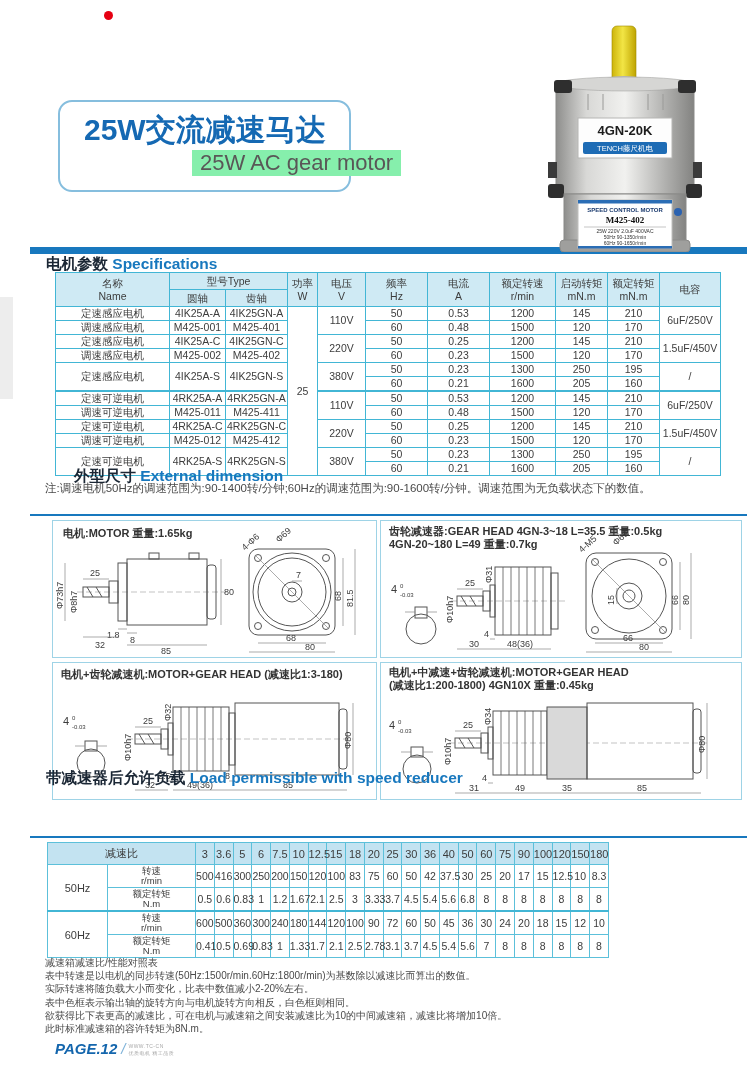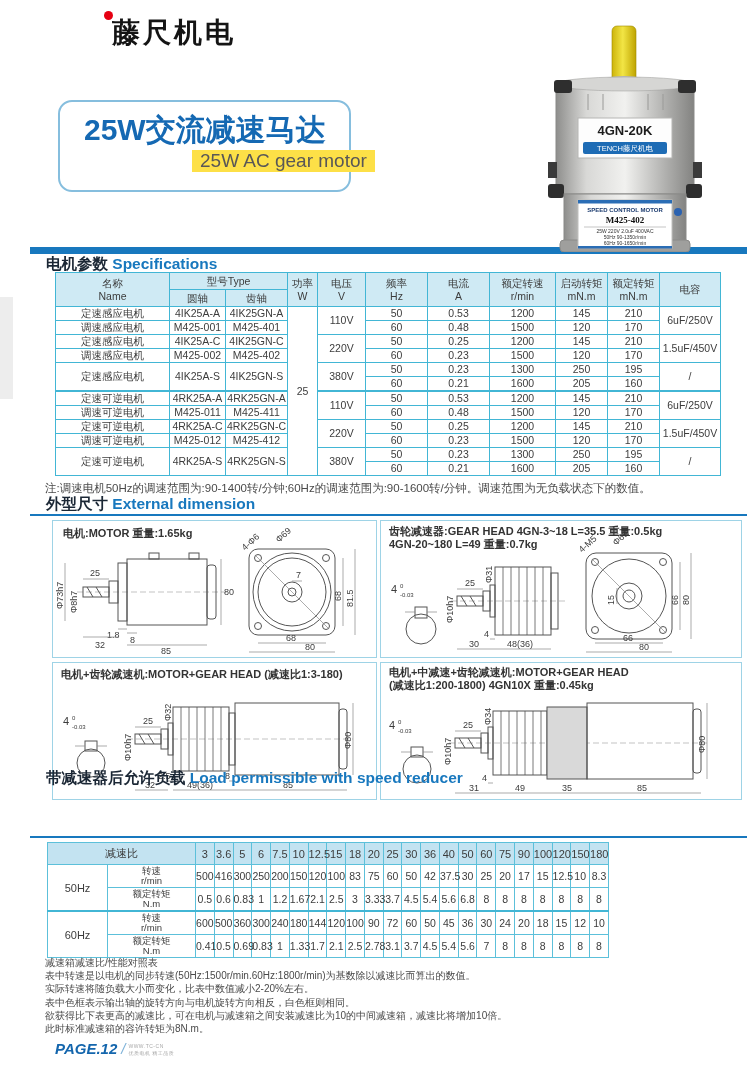--- a/index.html
+++ b/index.html
@@ -9,21 +9,21 @@
   
   .logo{position:absolute;left:40px;top:10px;}
   .logo-text{font-size:38px;font-weight:900;letter-spacing:5px;color:#141414;line-height:1;}
   .logo-dot{position:absolute;left:64px;top:1px;width:9px;height:9px;border-radius:50%;background:#e60012;}
   .logo-cn{font-size:28px;font-weight:bold;color:#141414;letter-spacing:3px;margin:4px 0 0 72px;}
 
   
   .title-box{position:absolute;left:58px;top:100px;width:289px;height:88px;
              border:2px solid #86bede;border-radius:14px;}
   .title-cn{position:absolute;left:24px;top:8px;font-size:30px;font-weight:bold;color:#1569b3;white-space:nowrap;}
-  .title-en{position:absolute;left:132px;top:48px;font-size:19px;color:#595757;background:#fde047;
+  .title-en{position:absolute;left:132px;top:48px;font-size:22px;color:#595757;background:#86efac;
             padding:0 8px;white-space:nowrap;}
 
   .top-rule{position:absolute;left:30px;top:247px;width:717px;height:7px;background:#1878be;}
   .side-tab{position:absolute;left:0;top:297px;width:13px;height:102px;background:#ededed;}
 
   .photo{position:absolute;left:528px;top:22px;z-index:5;}
 
   
   .sec{position:absolute;left:46px;font-size:15.5px;white-space:nowrap;}
   .sh-cn{font-weight:bold;color:#1b2735;}
@@ -69,21 +69,20 @@
   .slash{font-size:15px;color:#7fb3d9;margin:0 3px 0 4px;font-style:italic;}
   .tags{font-size:5px;color:#a9a9a9;line-height:1.4;padding-top:3px;letter-spacing:0.5px;}
 </style>
 </head>
 <body>
 
 <div class="page">
 
   <div class="logo">
     <span class="logo-dot"></span>
-    <div class="logo-cn">藤尺机电</div>
   </div>
 
   <div class="title-box">
     <div class="title-cn">25W交流减速马达</div>
     <div class="title-en">25W AC gear motor</div>
   </div>
 
   <div class="top-rule"></div>
   <div class="side-tab"></div>
 
@@ -543,21 +542,21 @@
             <div>205</div>
           </td>
           <td>
             <div>160</div>
           </td>
         </tr>
       </tbody>
     </table>
   <div class="spec-note">注:调速电机50Hz的调速范围为:90-1400转/分钟;60Hz的调速范围为:90-1600转/分钟。调速范围为无负载状态下的数值。</div>
 
-  <div class="sec" style="top:494px;">
+  <div class="sec" style="top:466px;margin-left:28px;">
     <span class="sh-cn">外型尺寸</span>
     <span class="sh-en">External dimension</span>
   </div>
   <div class="rule2" style="top:514px;"></div>
 
   <svg class="dw" style="left:52px;top:520px;" width="323" height="136" viewBox="0 0 323 136">
     <text x="10" y="16" class="tl">电机:MOTOR 重量:1.65kg</text>
     <line class="cl" x1="24" y1="71" x2="174" y2="71"></line>
     <rect class="o" x="30" y="66" width="26" height="10"></rect>
     <line class="o" x1="34" y1="66" x2="40" y2="76"></line>

